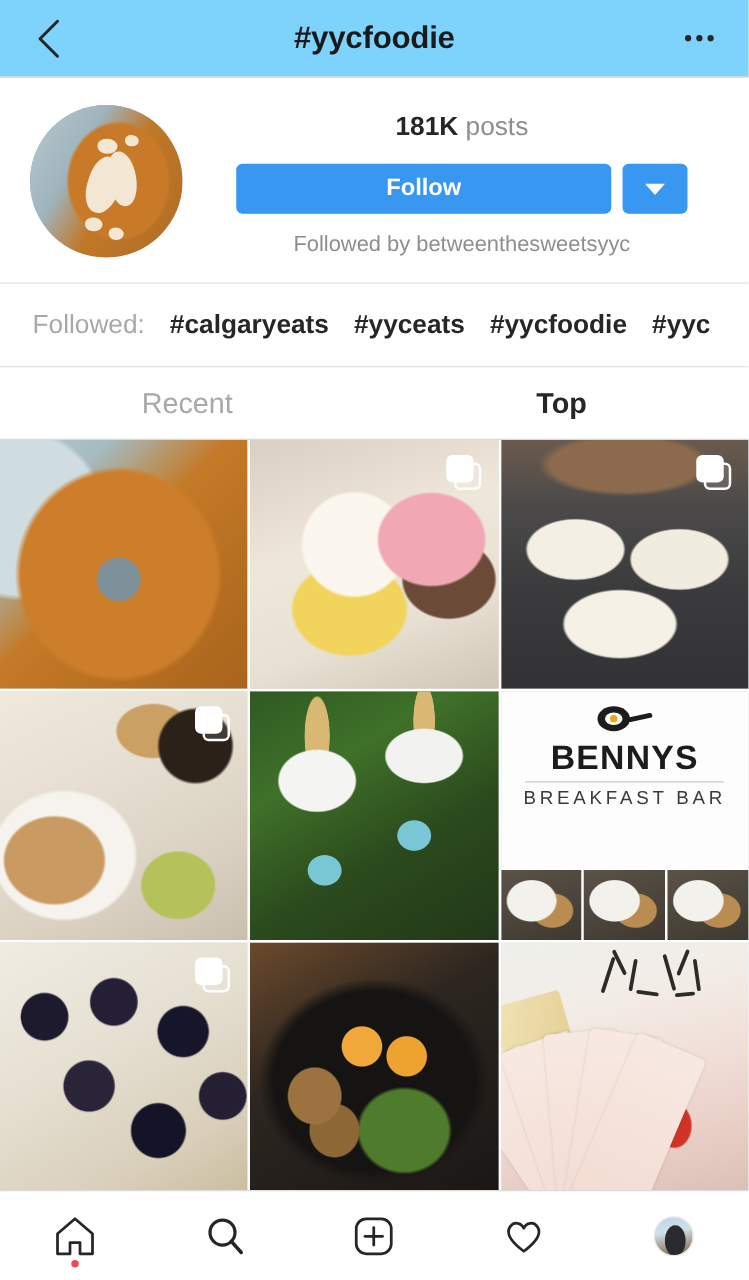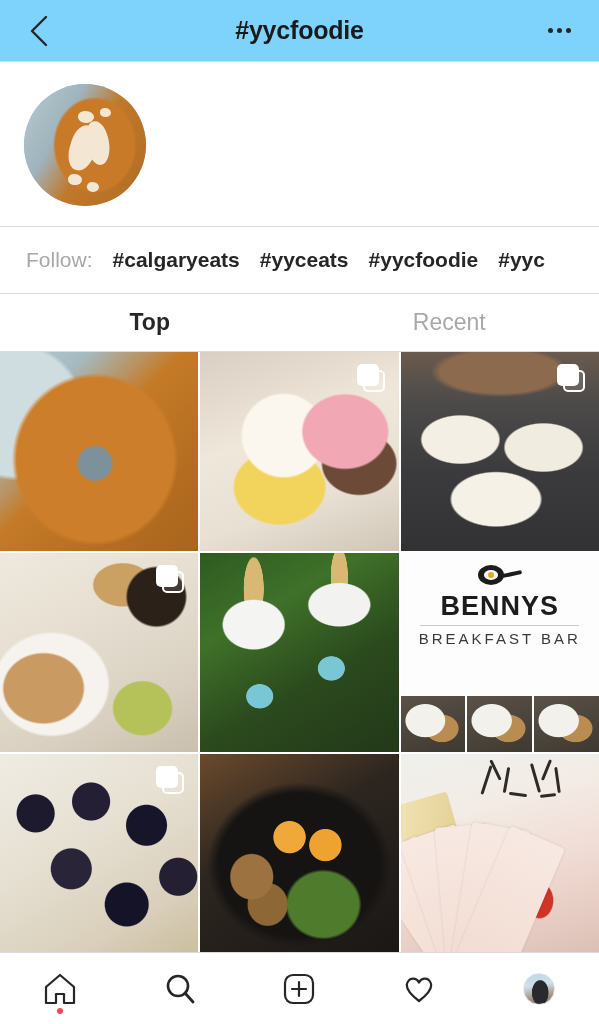--- a/index.html
+++ b/index.html
@@ -247,33 +247,46 @@
       <div class="avatar">
         <div class="donut-bg"></div>
         <div class="flake" style="left:44%;top:22%;width:16px;height:12px;"></div>
         <div class="flake" style="left:38%;top:34%;width:26px;height:46px;transform:rotate(18deg);"></div>
         <div class="flake" style="left:52%;top:30%;width:22px;height:44px;transform:rotate(-8deg);"></div>
         <div class="flake" style="left:36%;top:74%;width:14px;height:11px;"></div>
         <div class="flake" style="left:52%;top:80%;width:12px;height:10px;"></div>
         <div class="flake" style="left:62%;top:20%;width:11px;height:9px;"></div>
       </div>
     </div>
+    <div class="profile-right">
+      <div class="posts-line">
+        <b>181K</b>
+        <span>posts</span>
+      </div>
+      <div class="follow-row">
+        <div class="follow-btn">Follow</div>
+        <div class="follow-caret">
+          <span class="caret-tri"></span>
+        </div>
+      </div>
+      <div class="followed-by">Followed by betweenthesweetsyyc</div>
+    </div>
   </div>
 
   <div class="related">
-    <span class="related-label">Follow:</span>
+    <span class="related-label">Followed:</span>
     <span class="related-tag">#calgaryeats</span>
     <span class="related-tag">#yyceats</span>
     <span class="related-tag">#yycfoodie</span>
     <span class="related-tag">#yyc</span>
   </div>
 
   <div class="tabs">
+    <div class="tab inactive">Recent</div>
     <div class="tab active">Top</div>
-    <div class="tab inactive">Recent</div>
   </div>
 
   <div class="grid">
 
     <div class="grid-row">
       <div class="cell">
         <div class="photo ph-donut"></div>
       </div>
       <div class="cell">
         <div class="photo ph-lemon"></div>

